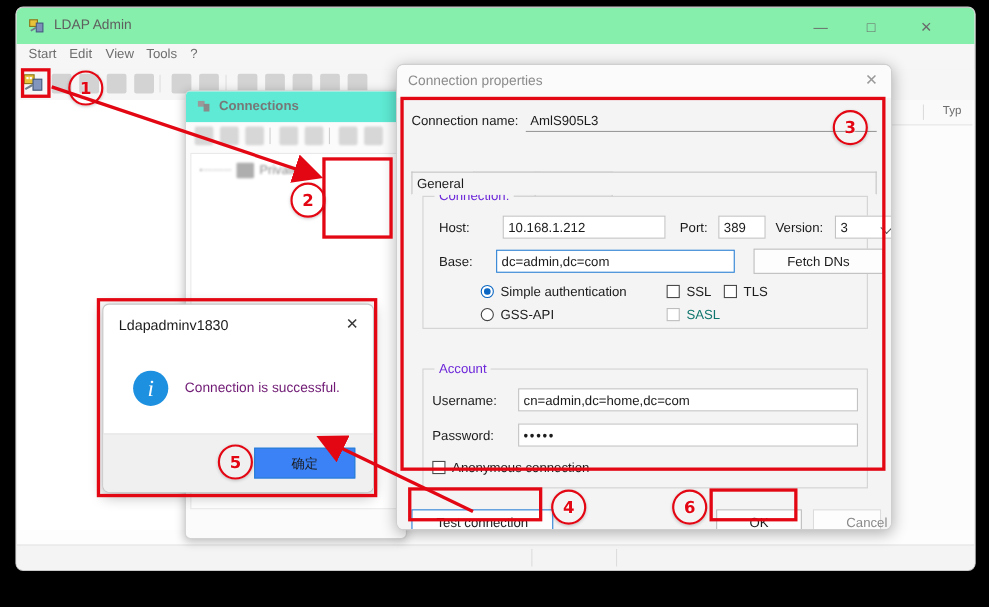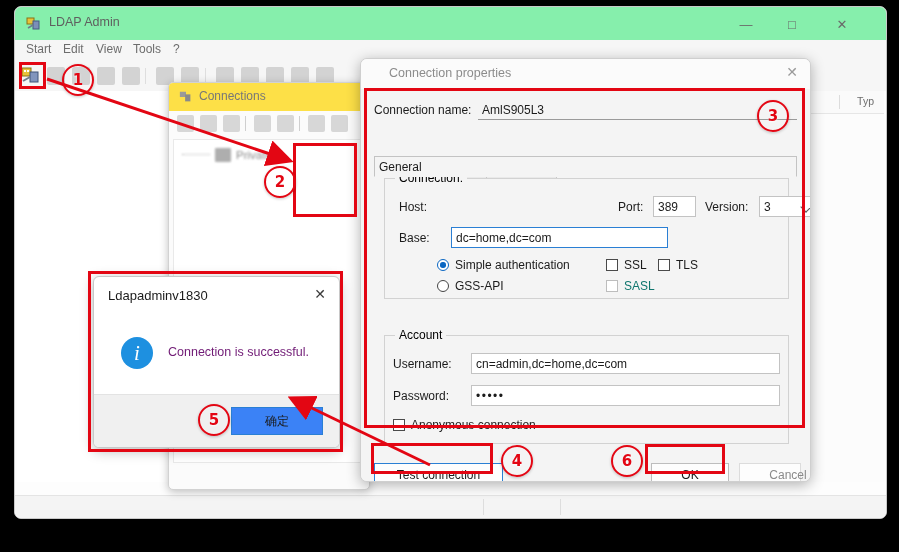--- a/index.html
+++ b/index.html
@@ -29,21 +29,21 @@
   .mw-rightpane{position:absolute;left:262px;top:0;right:2px;bottom:36px;background:#fcfcfc;border-left:1px solid #ececec;}
   .colhdr{position:absolute;left:0;top:0;right:0;height:22px;background:#fafafa;border-bottom:1px solid #e6e6e6;}
   .colhdr .lbl{position:absolute;right:10px;top:4px;font-size:10.5px;color:#6d6d6d;filter:blur(.5px);}
   .colhdr .div{position:absolute;right:44px;top:4px;width:1px;height:14px;background:#dcdcdc;}
   .mw-status{position:absolute;left:0;bottom:0;right:0;height:22px;background:#f4f4f4;border-top:1px solid #e4e4e4;}
   .mw-status i{position:absolute;top:3px;width:1px;height:16px;background:#dddddd;display:block;}
 
   
   .connwin{position:absolute;left:168px;top:82px;width:200px;height:406px;background:#fbfbfb;
            border:1px solid #d2d2d2;border-radius:5px;box-shadow:0 2px 9px rgba(0,0,0,.25);overflow:hidden;}
-  .cw-title{position:absolute;left:0;top:0;width:100%;height:28px;background:#fde047;}
+  .cw-title{position:absolute;left:0;top:0;width:100%;height:28px;background:#5eead4;font-weight:bold;}
   .cw-ico{position:absolute;left:10px;top:7px;width:14px;height:14px;}
   .cw-ttl{position:absolute;left:30px;top:6px;font-size:12px;color:#777;filter:blur(.5px);}
   .cw-tb{position:absolute;left:0;top:28px;width:100%;height:26px;}
   .cw-tb .ic{position:absolute;top:4px;width:17px;height:17px;background:#8f8f8f;opacity:.33;
              border-radius:2px;filter:blur(.75px);}
   .cw-tb .sep{position:absolute;top:5px;width:1px;height:15px;background:#cfcfcf;}
   .cw-tree{position:absolute;left:4px;top:56px;right:4px;bottom:26px;background:#fff;border:1px solid #e9e9e9;}
   .tree-item{position:absolute;left:8px;top:8px;display:flex;align-items:center;gap:5px;filter:blur(.8px);opacity:.82;}
   .tree-dash{width:28px;height:1px;border-top:1px dotted #9a9a9a;}
   .tree-ico{width:16px;height:14px;background:#9d9d9d;border-radius:1px;}
@@ -52,39 +52,39 @@
   
   .newconn{position:absolute;left:294px;top:144px;width:62px;height:72px;background:#fff;
            display:flex;flex-direction:column;align-items:center;justify-content:center;gap:3px;}
   .nc-icon{width:30px;height:28px;position:relative;}
   .nc-lbl{font-size:10.5px;color:#222;line-height:12px;text-align:center;}
 
   
   .cp{position:absolute;left:360px;top:58px;width:449px;height:422px;background:#f7f7f7;
       border:1px solid #cfcfcf;border-radius:7px;box-shadow:0 3px 14px rgba(0,0,0,.3);overflow:hidden;}
   .cp-title{position:absolute;left:0;top:0;width:100%;height:30px;background:#fbfbfb;}
-  .cp-ttl{position:absolute;left:28px;top:7px;font-size:12.5px;color:#8c8c8c;filter:blur(.55px);}
+  .cp-ttl{position:absolute;left:10px;top:7px;font-size:12.5px;color:#8c8c8c;filter:blur(.55px);}
   .cp-x{position:absolute;right:12px;top:5px;font-size:14px;color:#9a9a9a;filter:blur(.3px);}
   .cp-area{position:absolute;left:0;top:30px;right:0;bottom:0;background:#f4f4f4;}
 
   .row{position:absolute;display:flex;align-items:center;}
   .lbl{font-size:12px;color:#1b1b1b;}
   .inp{box-sizing:border-box;background:#fff;border:1px solid #c3c3c3;height:21px;
        font-size:12px;color:#1b1b1b;padding:0 4px;display:flex;align-items:center;font-family:"Liberation Sans",sans-serif;}
   .inp.focus{border:1px solid #2a7fd4;}
   .inp.underline{border:none;border-bottom:1px solid #9a9a9a;background:transparent;}
 
   .tabs{position:absolute;left:13px;top:50px;width:423px;height:22px;}
   .tab{position:absolute;top:17px;height:22px;padding:0 9px;font-size:12px;color:#1b1b1b;
        display:flex;align-items:center;background:#e9e9e9;border:1px solid #c8c8c8;border-bottom:none;}
   .tab.sel{background:#f4f4f4;border-bottom:1px solid #f4f4f4;z-index:2;}
   .tabline{position:absolute;left:13px;top:71px;width:423px;height:1px;background:#c8c8c8;}
 
   .gbox{position:absolute;border:1px solid #d2d2d2;}
-  .gtitle{position:absolute;top:-8px;left:10px;background:#f4f4f4;padding:0 4px;font-size:12px;color:#000000;}
+  .gtitle{position:absolute;top:-8px;left:10px;background:#f4f4f4;padding:0 4px;font-size:12px;color:#6d28d9;}
 
   .sel{box-sizing:border-box;background:#fff;border:1px solid #c3c3c3;height:21px;font-size:12px;
        color:#1b1b1b;padding:0 4px;display:flex;align-items:center;position:relative;}
   .sel .chev{position:absolute;right:6px;top:6px;width:7px;height:7px;border-right:1.4px solid #5a5a5a;
              border-bottom:1.4px solid #5a5a5a;transform:rotate(45deg);}
 
   .btn{box-sizing:border-box;background:#fdfdfd;border:1px solid #bdbdbd;height:23px;
        font-size:12px;color:#1b1b1b;display:flex;align-items:center;justify-content:center;}
   .btn.accent{border:1px solid #2a7fd4;}
   .btn.ghost{border:1px solid #dcdcdc;color:#8a8a8a;filter:blur(.5px);}
@@ -236,30 +236,32 @@
         <div class="tab sel" style="left:0px">General</div>
         <div class="tab" style="left:56px">Options</div>
         <div class="tab" style="left:112px">Attributes</div>
       </div>
       <div class="tabline"></div>
 
       <div class="gbox" style="left:23px;top:89px;width:403px;height:119px;">
         <span class="gtitle">Connection:</span>
 
         <span class="lbl" style="position:absolute;left:14px;top:21px;">Host:</span>
+        <div class="inp" style="position:absolute;left:72px;top:17px;width:148px;">10.168.1.212</div>
         <span class="lbl" style="position:absolute;left:233px;top:21px;">Port:</span>
         <div class="inp" style="position:absolute;left:268px;top:17px;width:43px;">389</div>
         <span class="lbl" style="position:absolute;left:320px;top:21px;">Version:</span>
         <div class="sel" style="position:absolute;left:374px;top:17px;width:58px;">
           <span>3</span>
           <span class="chev"></span>
         </div>
 
         <span class="lbl" style="position:absolute;left:14px;top:52px;">Base:</span>
-        <div class="inp focus" style="position:absolute;left:66px;top:48px;width:217px;">dc=home,dc=com</div>
+        <div class="inp focus" style="position:absolute;left:66px;top:48px;width:217px;">dc=admin,dc=com</div>
+        <div class="btn" style="position:absolute;left:300px;top:47px;width:118px;">Fetch DNs</div>
 
         <span class="opt" style="position:absolute;left:52px;top:79px;">
           <span class="radio on"></span>
           <span>Simple authentication</span>
         </span>
         <span class="opt" style="position:absolute;left:52px;top:100px;">
           <span class="radio"></span>
           <span>GSS-API</span>
         </span>
 

